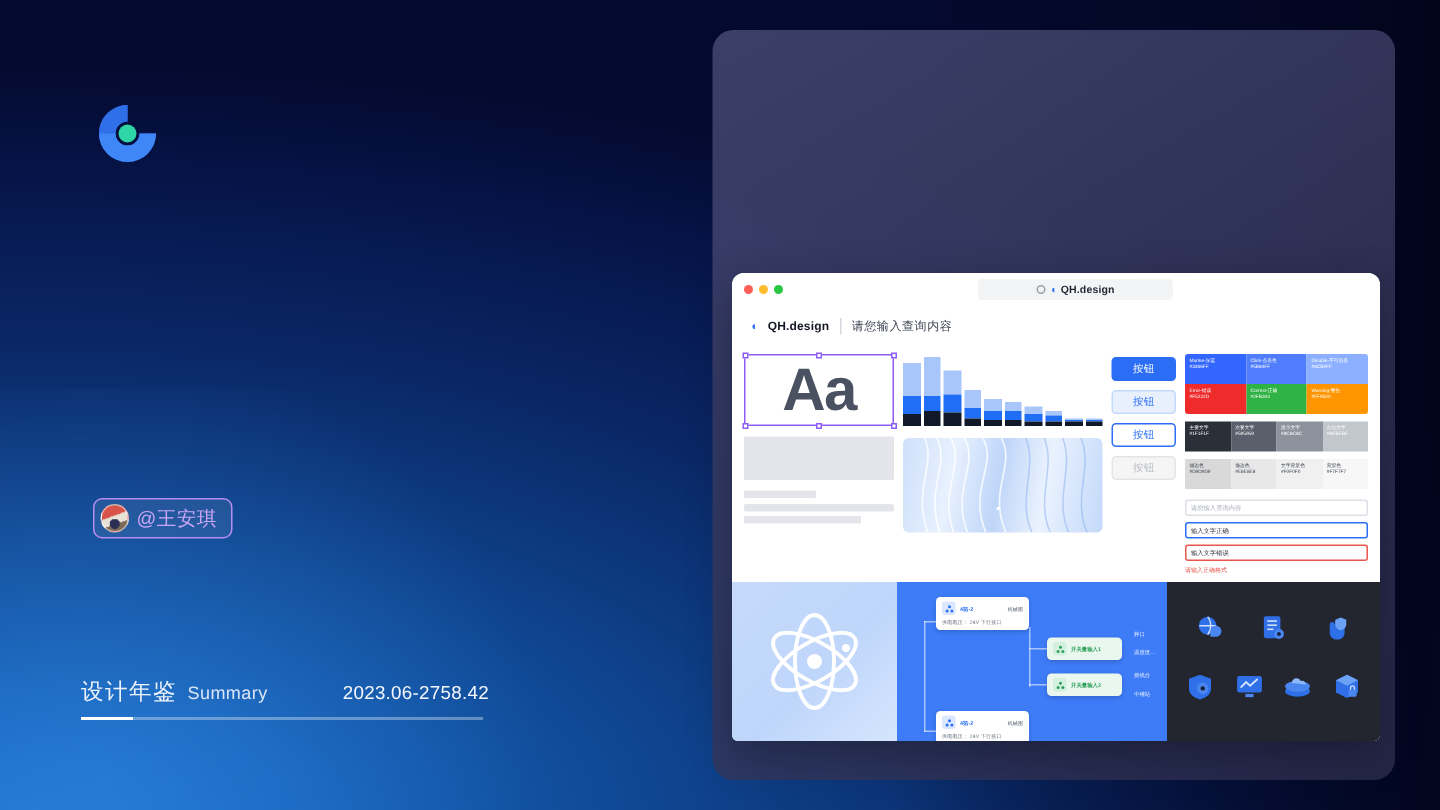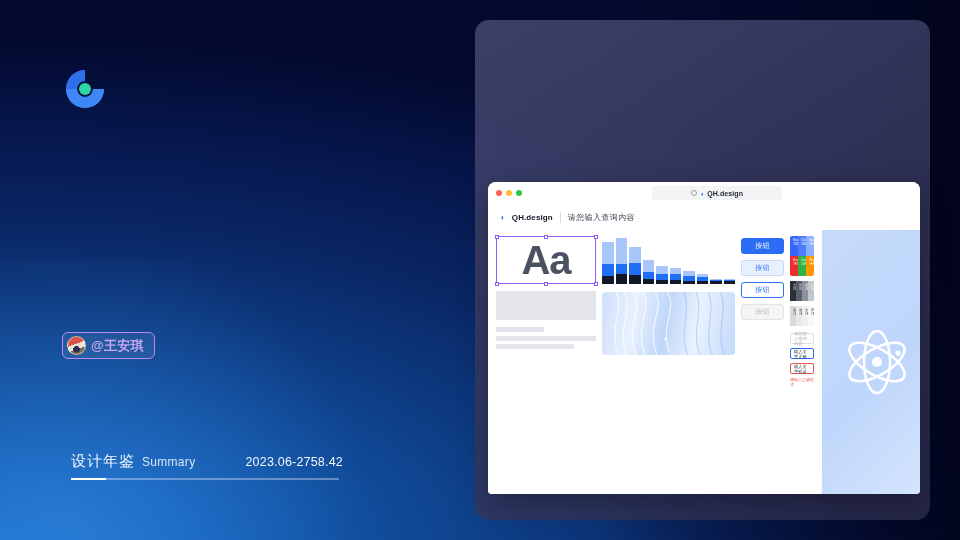--- a/index.html
+++ b/index.html
@@ -52,23 +52,23 @@
     background:rgba(255,255,255,.07);
   }
   #author-avatar{
     width:19px;height:19px;border-radius:50%;
     background:
       radial-gradient(circle at 50% 72%, #2b2f55 0 22%, rgba(0,0,0,0) 23%),
       linear-gradient(160deg,#d8534a 0 42%, #e8e2d6 42% 68%, #7d6a58 68% 100%);
     border:1px solid rgba(255,255,255,.5);
     flex:0 0 auto;
   }
-  #author-name{ font-size:13px; color:#c8a6f5; font-weight:bold; letter-spacing:.3px; }
-
-  #footer{ position:absolute; left:71px; top:452px; width:272px; }
+  #author-name{ font-size:13px; color:#c8a6f5; font-weight:normal; letter-spacing:.3px; }
+
+  #footer{ position:absolute; left:54px; top:452px; width:272px; }
   #footer-row{ display:flex; align-items:baseline; }
   #footer-cn{ font-size:15px; color:#eef3fb; letter-spacing:1px; }
   #footer-en{ font-size:12px; color:#dbe6f5; margin-left:7px; letter-spacing:.3px; }
   #footer-date{ margin-left:auto; font-size:12.5px; color:#f2f6fc; letter-spacing:.2px; }
   #footer-rule{
     margin-top:7px; height:2px; width:268px;
     background:linear-gradient(90deg,#ffffff 0 13%, rgba(255,255,255,.34) 13% 100%);
   }
 
   
@@ -102,21 +102,21 @@
 
   #site-header{
     height:26px; display:flex; align-items:center; gap:7px;
     padding:0 12px; background:#fff; flex:0 0 auto;
   }
   #site-mark{ color:#2b6ef5; font-size:8px; font-weight:bold; }
   #site-brand{ font-size:8px; font-weight:bold; color:#141824; letter-spacing:.1px; }
   #site-div{ width:1px;height:11px;background:#d5d8de; }
   #site-sub{ font-size:8px; color:#3a4150; letter-spacing:.4px; }
 
-  #browser-body{ flex:1; display:flex; }
+  #browser-body{ flex:1; display:flex; flex-direction:column; }
   #row-top{ flex:0 0 152px; display:flex; background:#fff; padding:2px 8px 6px; gap:6px; }
   #row-bottom{ flex:1; display:flex; }
 
   
   #col-type{ width:100px; display:flex; flex-direction:column; gap:7px; padding-top:4px; }
   #aa-box{
     position:relative; height:48px; border:1.2px solid #8b5cf6;
     display:flex; align-items:center; justify-content:center;
   }
   #aa-text{ font-size:40px; font-weight:bold; color:#4a5160; line-height:1; letter-spacing:-1px; }

